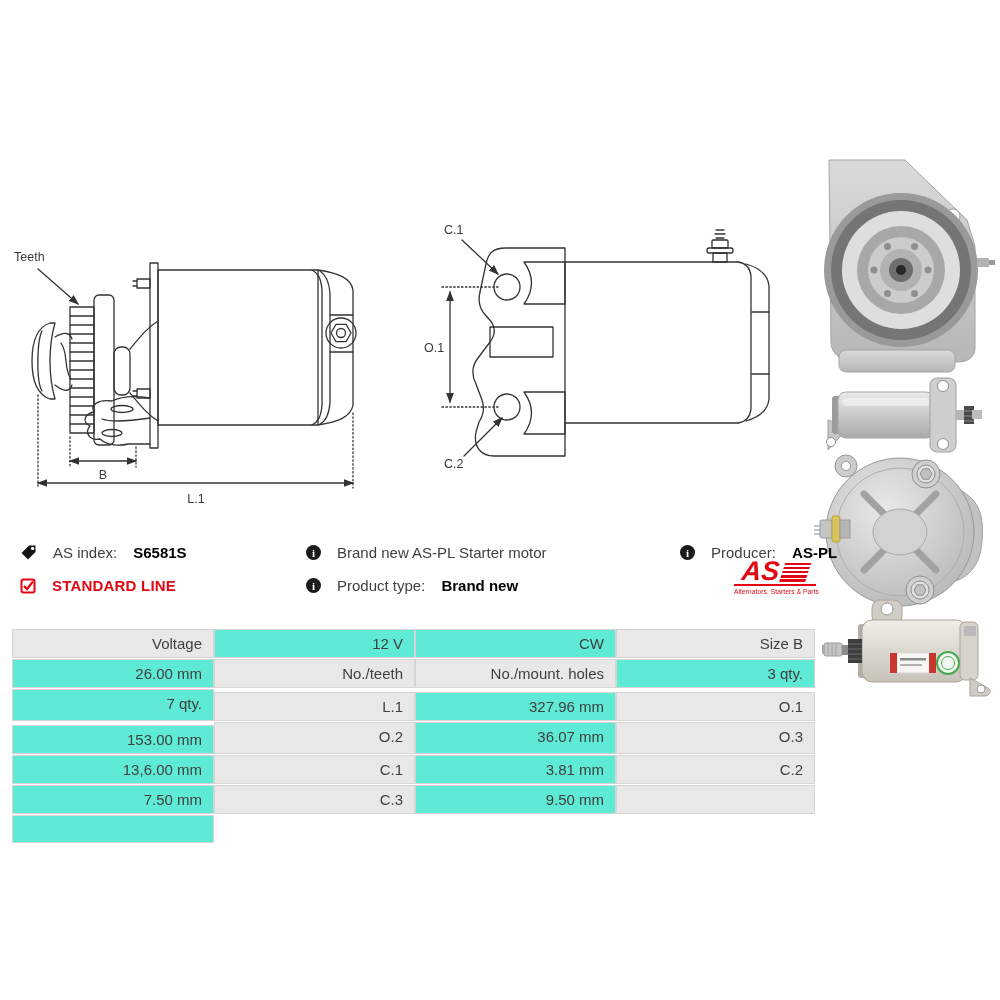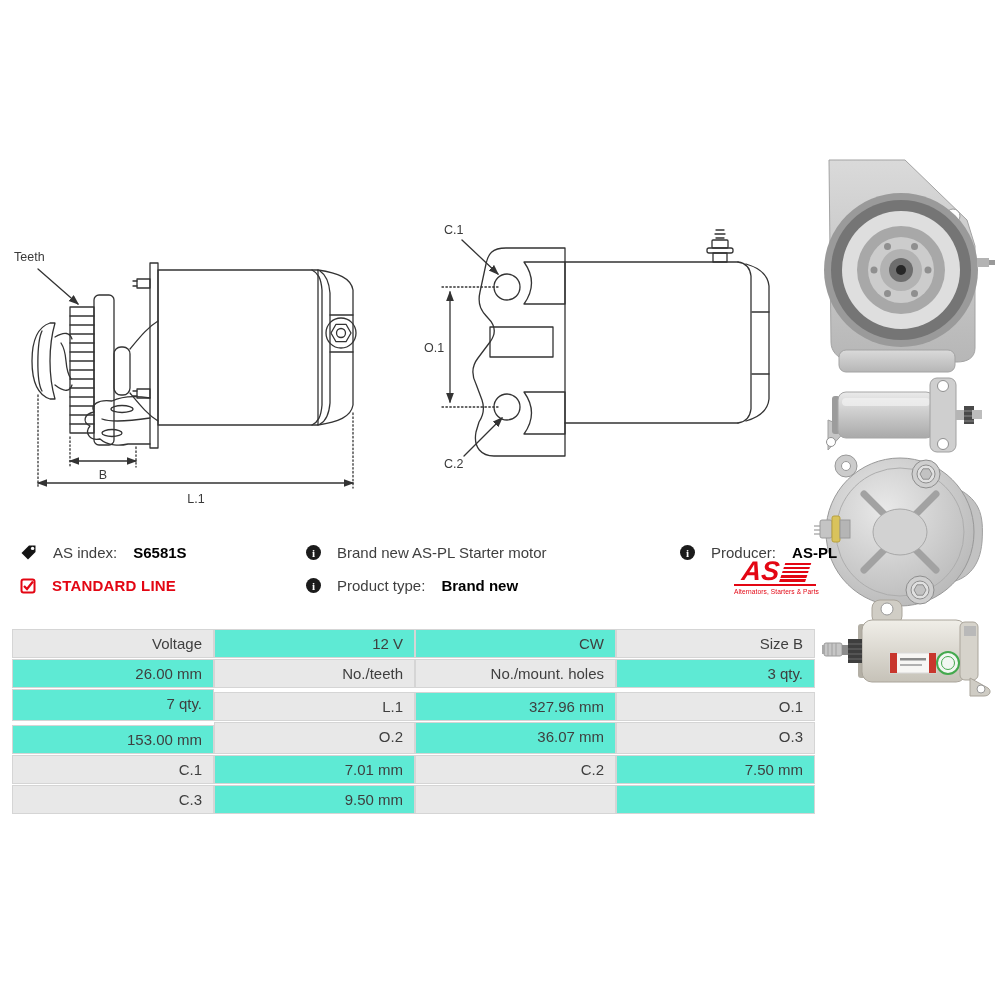--- a/index.html
+++ b/index.html
@@ -305,23 +305,24 @@
     <div class="cell val">7 qty.</div>
 
     <div class="cell lbl grp">L.1</div>
     <div class="cell val grp">327.96 mm</div>
     <div class="cell lbl grp">O.1</div>
     <div class="cell val grp">153.00 mm</div>
 
     <div class="cell lbl">O.2</div>
     <div class="cell val">36.07 mm</div>
     <div class="cell lbl">O.3</div>
+    <div class="cell val">13,6.00 mm</div>
 
     <div class="cell lbl">C.1</div>
-    <div class="cell val">7.01 mm</div>
+    <div class="cell val">3.81 mm</div>
     <div class="cell lbl">C.2</div>
     <div class="cell val">7.50 mm</div>
 
     <div class="cell lbl">C.3</div>
     <div class="cell val">9.50 mm</div>
     <div class="cell lbl"></div>
     <div class="cell val"></div>
   </div>
 
 </div>

